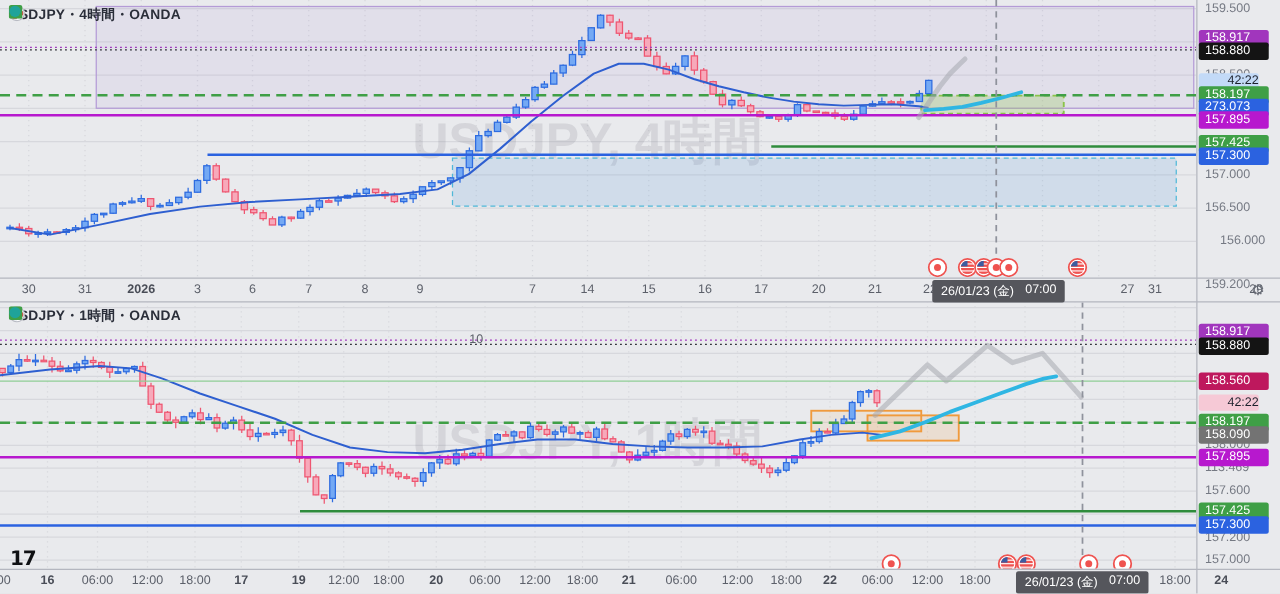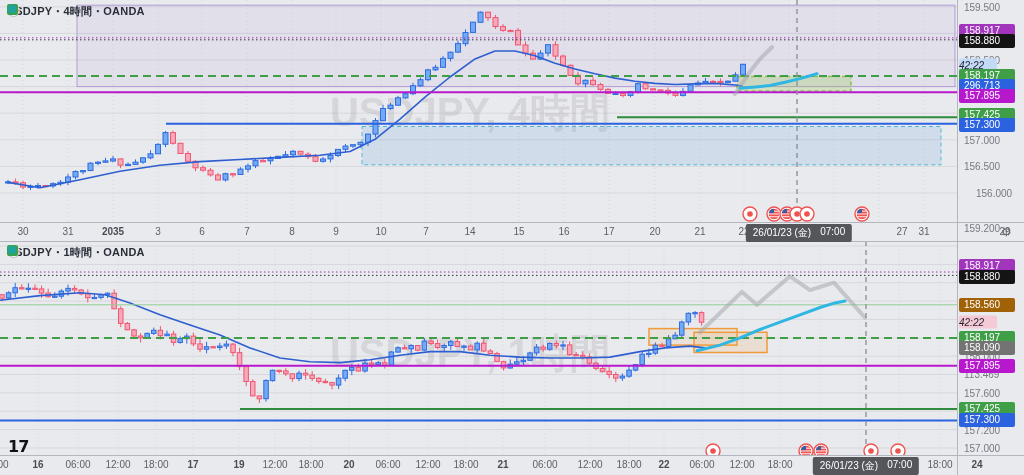--- a/index.html
+++ b/index.html
@@ -14,22 +14,22 @@
   .taxis{position:absolute;left:0;width:1024px;background:#e9eaed;border-top:1px solid #b4b6bf;z-index:4;}
   .taxis.with-bottom{border-bottom:1px solid #b4b6bf;}
   .tlabel{position:absolute;top:3px;transform:translateX(-50%);font-size:10px;color:#5c606a;white-space:nowrap;}
   .tlabel.bold{font-weight:bold;color:#494d57;}
   .tooltip{position:absolute;top:1px;transform:translateX(-50%);background:#55565c;color:#fff;
            border-radius:2px;padding:2px 7px;font-size:10px;display:flex;gap:9px;white-space:nowrap;z-index:8;}
   .scale{position:absolute;left:957px;top:0;width:67px;height:475px;border-left:1px solid #b4b6bf;z-index:5;}
   .splain{position:absolute;left:6px;transform:translateY(-50%);font-size:10px;color:#757983;white-space:nowrap;}
   .sbadge{position:absolute;left:1px;width:56px;transform:translateY(-50%);font-size:10px;line-height:14px;
           height:14px;color:#fff;padding-left:5px;border-radius:2px;white-space:nowrap;box-sizing:border-box;}
-  .scount{position:absolute;left:1px;width:38px;transform:translateY(-50%);font-size:10px;line-height:13px;
-          height:13px;color:#1e222d;text-align:left;border-radius:2px;font-style:italic;}
+  .scount{position:absolute;left:1px;width:48px;transform:translateY(-50%);font-size:10px;line-height:13px;
+          height:13px;color:#1e222d;text-align:right;border-radius:2px;}
   .gear{position:absolute;left:1001px;top:2px;font-size:12px;color:#696d77;z-index:6;cursor:pointer;}
   .tvlogo{position:absolute;left:8px;font-size:16px;font-weight:900;color:#101114;z-index:6;
           font-family:"DejaVu Sans",sans-serif;letter-spacing:-1px;font-style:normal;}
 </style>
 </head>
 <body>
 
 <div id="root">
 
   <div class="pane" id="pane-p1" style="top: 0px; height: 222px;">
@@ -362,27 +362,27 @@
       <span class="tlabel" style="left: 834px;">26</span>
       <span class="tlabel" style="left: 789px;">23</span>
       <span class="tlabel" style="left: 744px;">22</span>
       <span class="tlabel" style="left: 700px;">21</span>
       <span class="tlabel" style="left: 655px;">20</span>
       <span class="tlabel" style="left: 609px;">17</span>
       <span class="tlabel" style="left: 564px;">16</span>
       <span class="tlabel" style="left: 519px;">15</span>
       <span class="tlabel" style="left: 470px;">14</span>
       <span class="tlabel" style="left: 426px;">7</span>
-      <span class="tlabel" style="left: 381px;">10</span>
+      <span class="tlabel" style="left: 381px; margin-top: 40px;">10</span>
       <span class="tlabel" style="left: 336px;">9</span>
       <span class="tlabel" style="left: 292px;">8</span>
       <span class="tlabel" style="left: 247px;">7</span>
       <span class="tlabel" style="left: 202px;">6</span>
       <span class="tlabel" style="left: 158px;">3</span>
-      <span class="tlabel bold" style="left: 113px;">2035</span>
+      <span class="tlabel bold" style="left: 113px;">2026</span>
       <span class="tlabel" style="left: 68px;">31</span>
       <span class="tlabel" style="left: 23px;">30</span>
     <div class="tooltip" id="tt-p1" style="left: 799px;">
       <span>26/01/23 (金)</span>
       <span>07:00</span>
     </div>
     <div class="gear">⚙</div>
   </div>
 
   <div class="pane" id="pane-p2" style="top: 241px; height: 214px;">
@@ -755,33 +755,33 @@
   <div class="scale" id="scale-col">
       <div class="splain" style="top: 7px;">159.500</div>
       <div class="splain" style="top: 60px;">158.500</div>
       <div class="splain" style="top: 140px;">157.000</div>
       <div class="splain" style="top: 166px;">156.500</div>
       <div class="splain" style="top: 193px; margin-left: 12px;">156.000</div>
       <div class="sbadge" style="background: rgb(161, 54, 189); top: 31px;">158.917</div>
       <div class="sbadge" style="background: rgb(20, 20, 20); top: 41px;">158.880</div>
       <div class="scount" style="background: rgb(195, 218, 247); top: 65px;">42:22</div>
       <div class="sbadge" style="background: rgb(63, 159, 70); top: 76px;">158.197</div>
-      <div class="sbadge" style="background: rgb(43, 98, 224); top: 86px;">296.713</div>
+      <div class="sbadge" style="background: rgb(43, 98, 224); top: 86px;">273.073</div>
       <div class="sbadge" style="background: rgb(183, 24, 206); top: 96px;">157.895</div>
       <div class="sbadge" style="background: rgb(63, 159, 70); top: 115px;">157.425</div>
       <div class="sbadge" style="background: rgb(43, 98, 224); top: 125px;">157.300</div>
       <div class="splain" style="top: 228px;">159.200</div>
       <div class="splain" style="top: 356px;">158.000</div>
       <div class="splain" style="top: 374px;">113.469</div>
       <div class="splain" style="top: 393px;">157.600</div>
       <div class="splain" style="top: 430px;">157.200</div>
       <div class="splain" style="top: 448px;">157.000</div>
       <div class="sbadge" style="background: rgb(161, 54, 189); top: 266px;">158.917</div>
       <div class="sbadge" style="background: rgb(20, 20, 20); top: 277px;">158.880</div>
-      <div class="sbadge" style="background: #a16207; top: 305px;">158.560</div>
+      <div class="sbadge" style="background: #be185d; top: 305px;">158.560</div>
       <div class="scount" style="background: rgb(246, 201, 214); top: 322px;">42:22</div>
       <div class="sbadge" style="background: rgb(63, 159, 70); top: 338px;">158.197</div>
       <div class="sbadge" style="background: #737373; top: 348px;">158.090</div>
       <div class="sbadge" style="background: rgb(183, 24, 206); top: 366px;">157.895</div>
       <div class="sbadge" style="background: rgb(63, 159, 70); top: 409px;">157.425</div>
       <div class="sbadge" style="background: rgb(43, 98, 224); top: 420px;">157.300</div>
     </div>
 
 </div>
 

